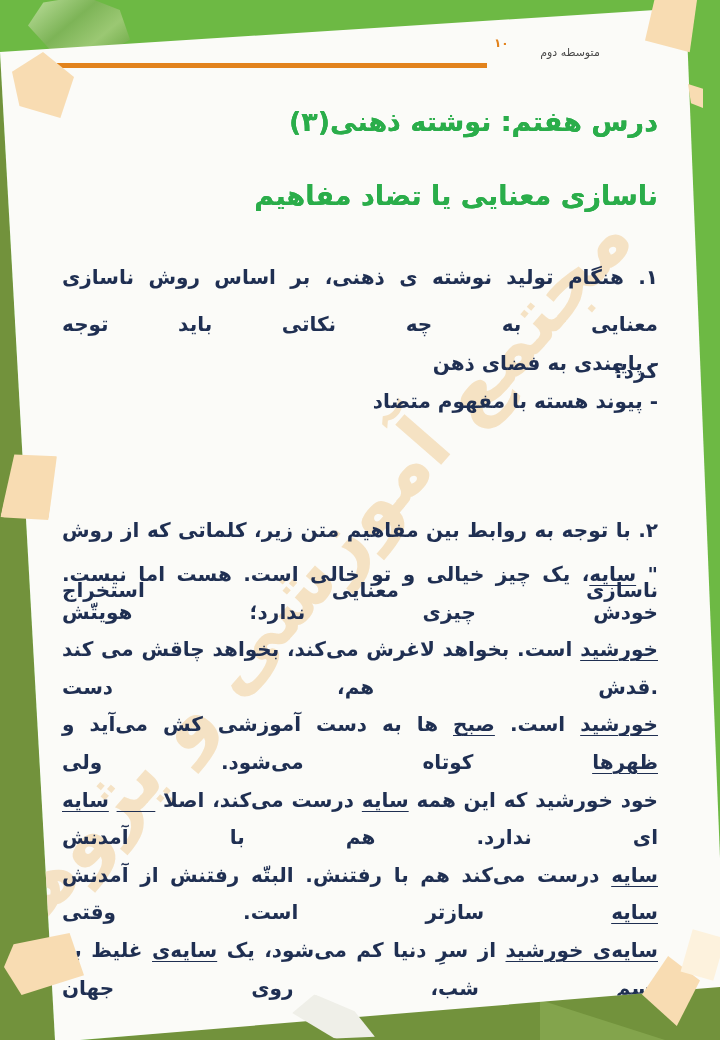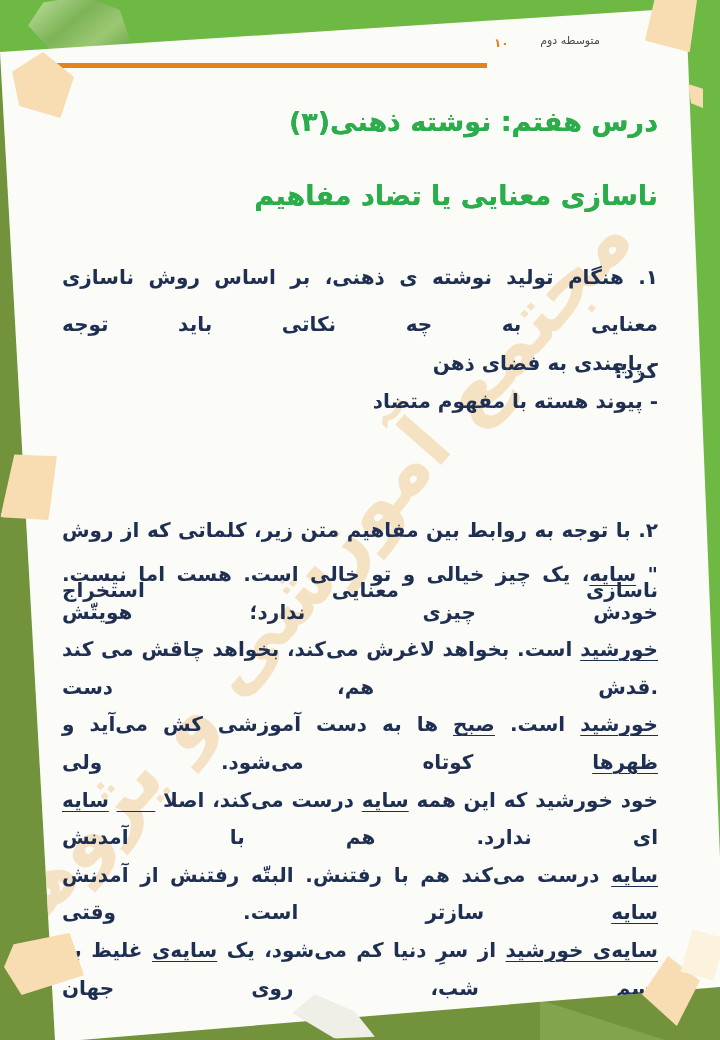--- a/index.html
+++ b/index.html
@@ -47,21 +47,21 @@
     position:absolute; left:-80px; top:485px; width:840px; height:110px;
     transform:rotate(-49deg); transform-origin:center;
     font-size:80px; font-weight:bold; line-height:110px; text-align:center;
     color:var(--watermark-peach); opacity:.7; direction:rtl; white-space:nowrap;
   }
   
   .orange-line{position:absolute; left:57px; top:63px; width:430px; height:5px; background:var(--accent-orange);}
   .logo{position:absolute; left:480px; top:34px; width:180px; direction:rtl; text-align:center;}
   .brand{position:relative; font-size:28px; font-weight:800; color:var(--logo-dark); line-height:36px; white-space:nowrap;}
   .badge{position:absolute; left:14px; top:-9px; font-size:12px; font-weight:bold; color:var(--accent-orange);}
-  .logo-sub{font-size:11px; color:#4a4a4a; margin-top:0; letter-spacing:1px;}
+  .logo-sub{font-size:11px; color:#4a4a4a; margin-top:12px; letter-spacing:1px;}
   
   .t1,.t2{
     position:absolute; left:62px; width:596px; margin:0; 
     font-size:27px; font-weight:800; color:var(--title-green);
     direction:rtl; text-shadow:0 0 .6px var(--title-green);
   }
   .t1{top:106px;} .t2{top:180px;}
   
   .tx{position:absolute; left:62px; width:596px; direction:rtl; color:var(--text-navy);
       font-size:20px; font-weight:600; text-align:right;}

